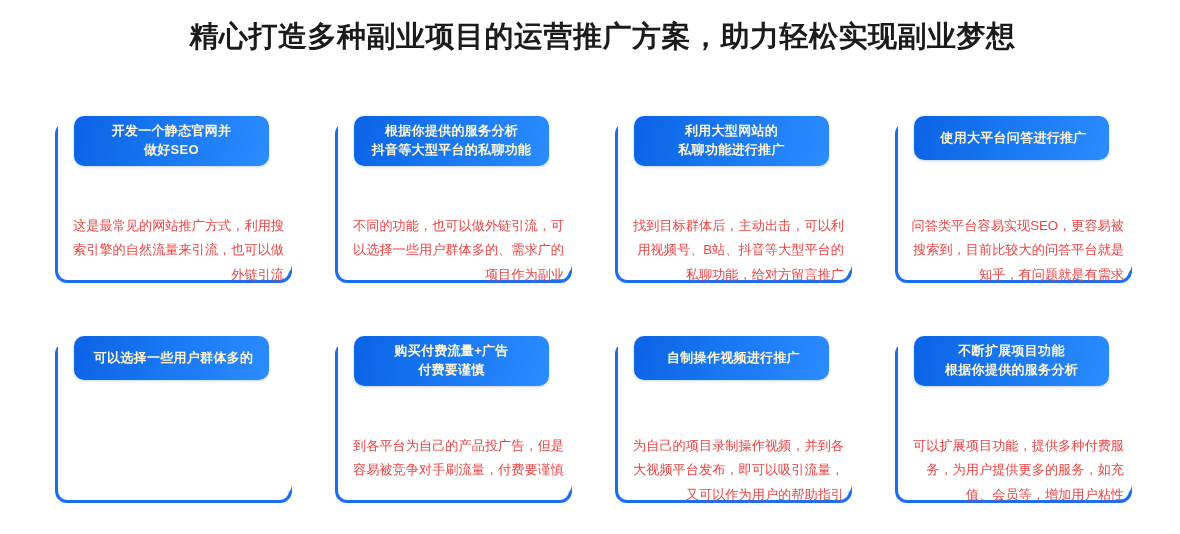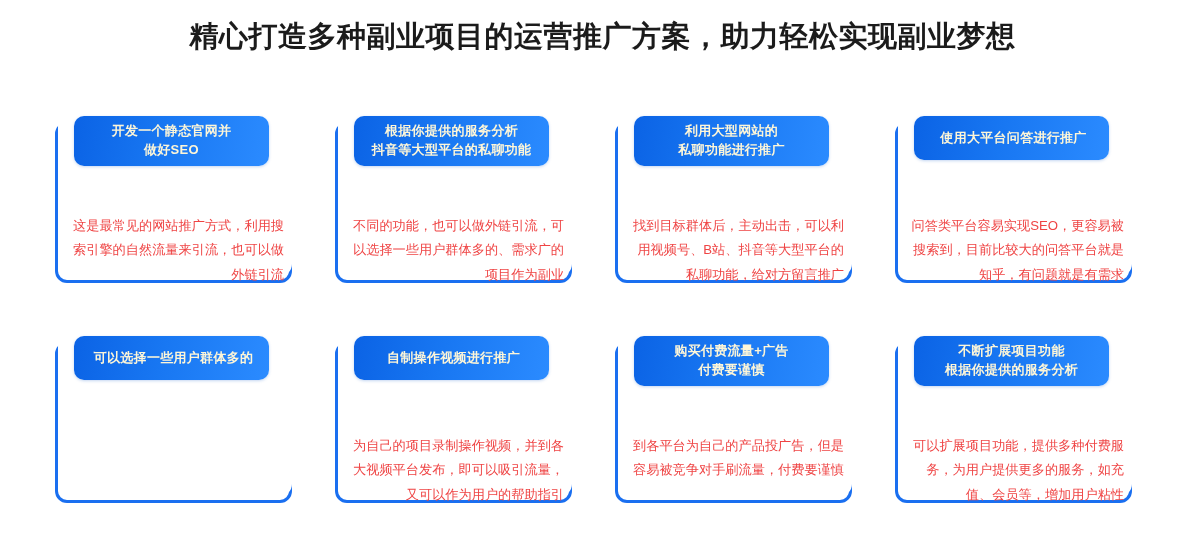--- a/index.html
+++ b/index.html
@@ -177,40 +177,40 @@
       <div class="card-outline"></div>
       <div class="card-panel"></div>
       <div class="card-badge one-line">
         <span class="badge-text">可以选择一些用户群体多的</span>
       </div>
     </div>
 
     <div class="card">
       <div class="card-outline"></div>
       <div class="card-panel"></div>
+      <div class="card-badge">
+        <span class="badge-text">购买付费流量+广告
+付费要谨慎</span>
+      </div>
+      <div class="card-body">到各平台为自己的产品投广告，但是容易被竞争对手刷流量，付费要谨慎</div>
+    </div>
+
+    <div class="card">
+      <div class="card-outline"></div>
+      <div class="card-panel"></div>
       <div class="card-badge one-line">
         <span class="badge-text">自制操作视频进行推广</span>
       </div>
       <div class="card-body">为自己的项目录制操作视频，并到各大视频平台发布，即可以吸引流量，又可以作为用户的帮助指引</div>
     </div>
 
     <div class="card">
       <div class="card-outline"></div>
       <div class="card-panel"></div>
       <div class="card-badge">
-        <span class="badge-text">购买付费流量+广告
-付费要谨慎</span>
-      </div>
-      <div class="card-body">到各平台为自己的产品投广告，但是容易被竞争对手刷流量，付费要谨慎</div>
-    </div>
-
-    <div class="card">
-      <div class="card-outline"></div>
-      <div class="card-panel"></div>
-      <div class="card-badge">
         <span class="badge-text">不断扩展项目功能
 根据你提供的服务分析</span>
       </div>
       <div class="card-body">可以扩展项目功能，提供多种付费服务，为用户提供更多的服务，如充值、会员等，增加用户粘性</div>
     </div>
 
   </div>
 </div>
 
 </body></html>

